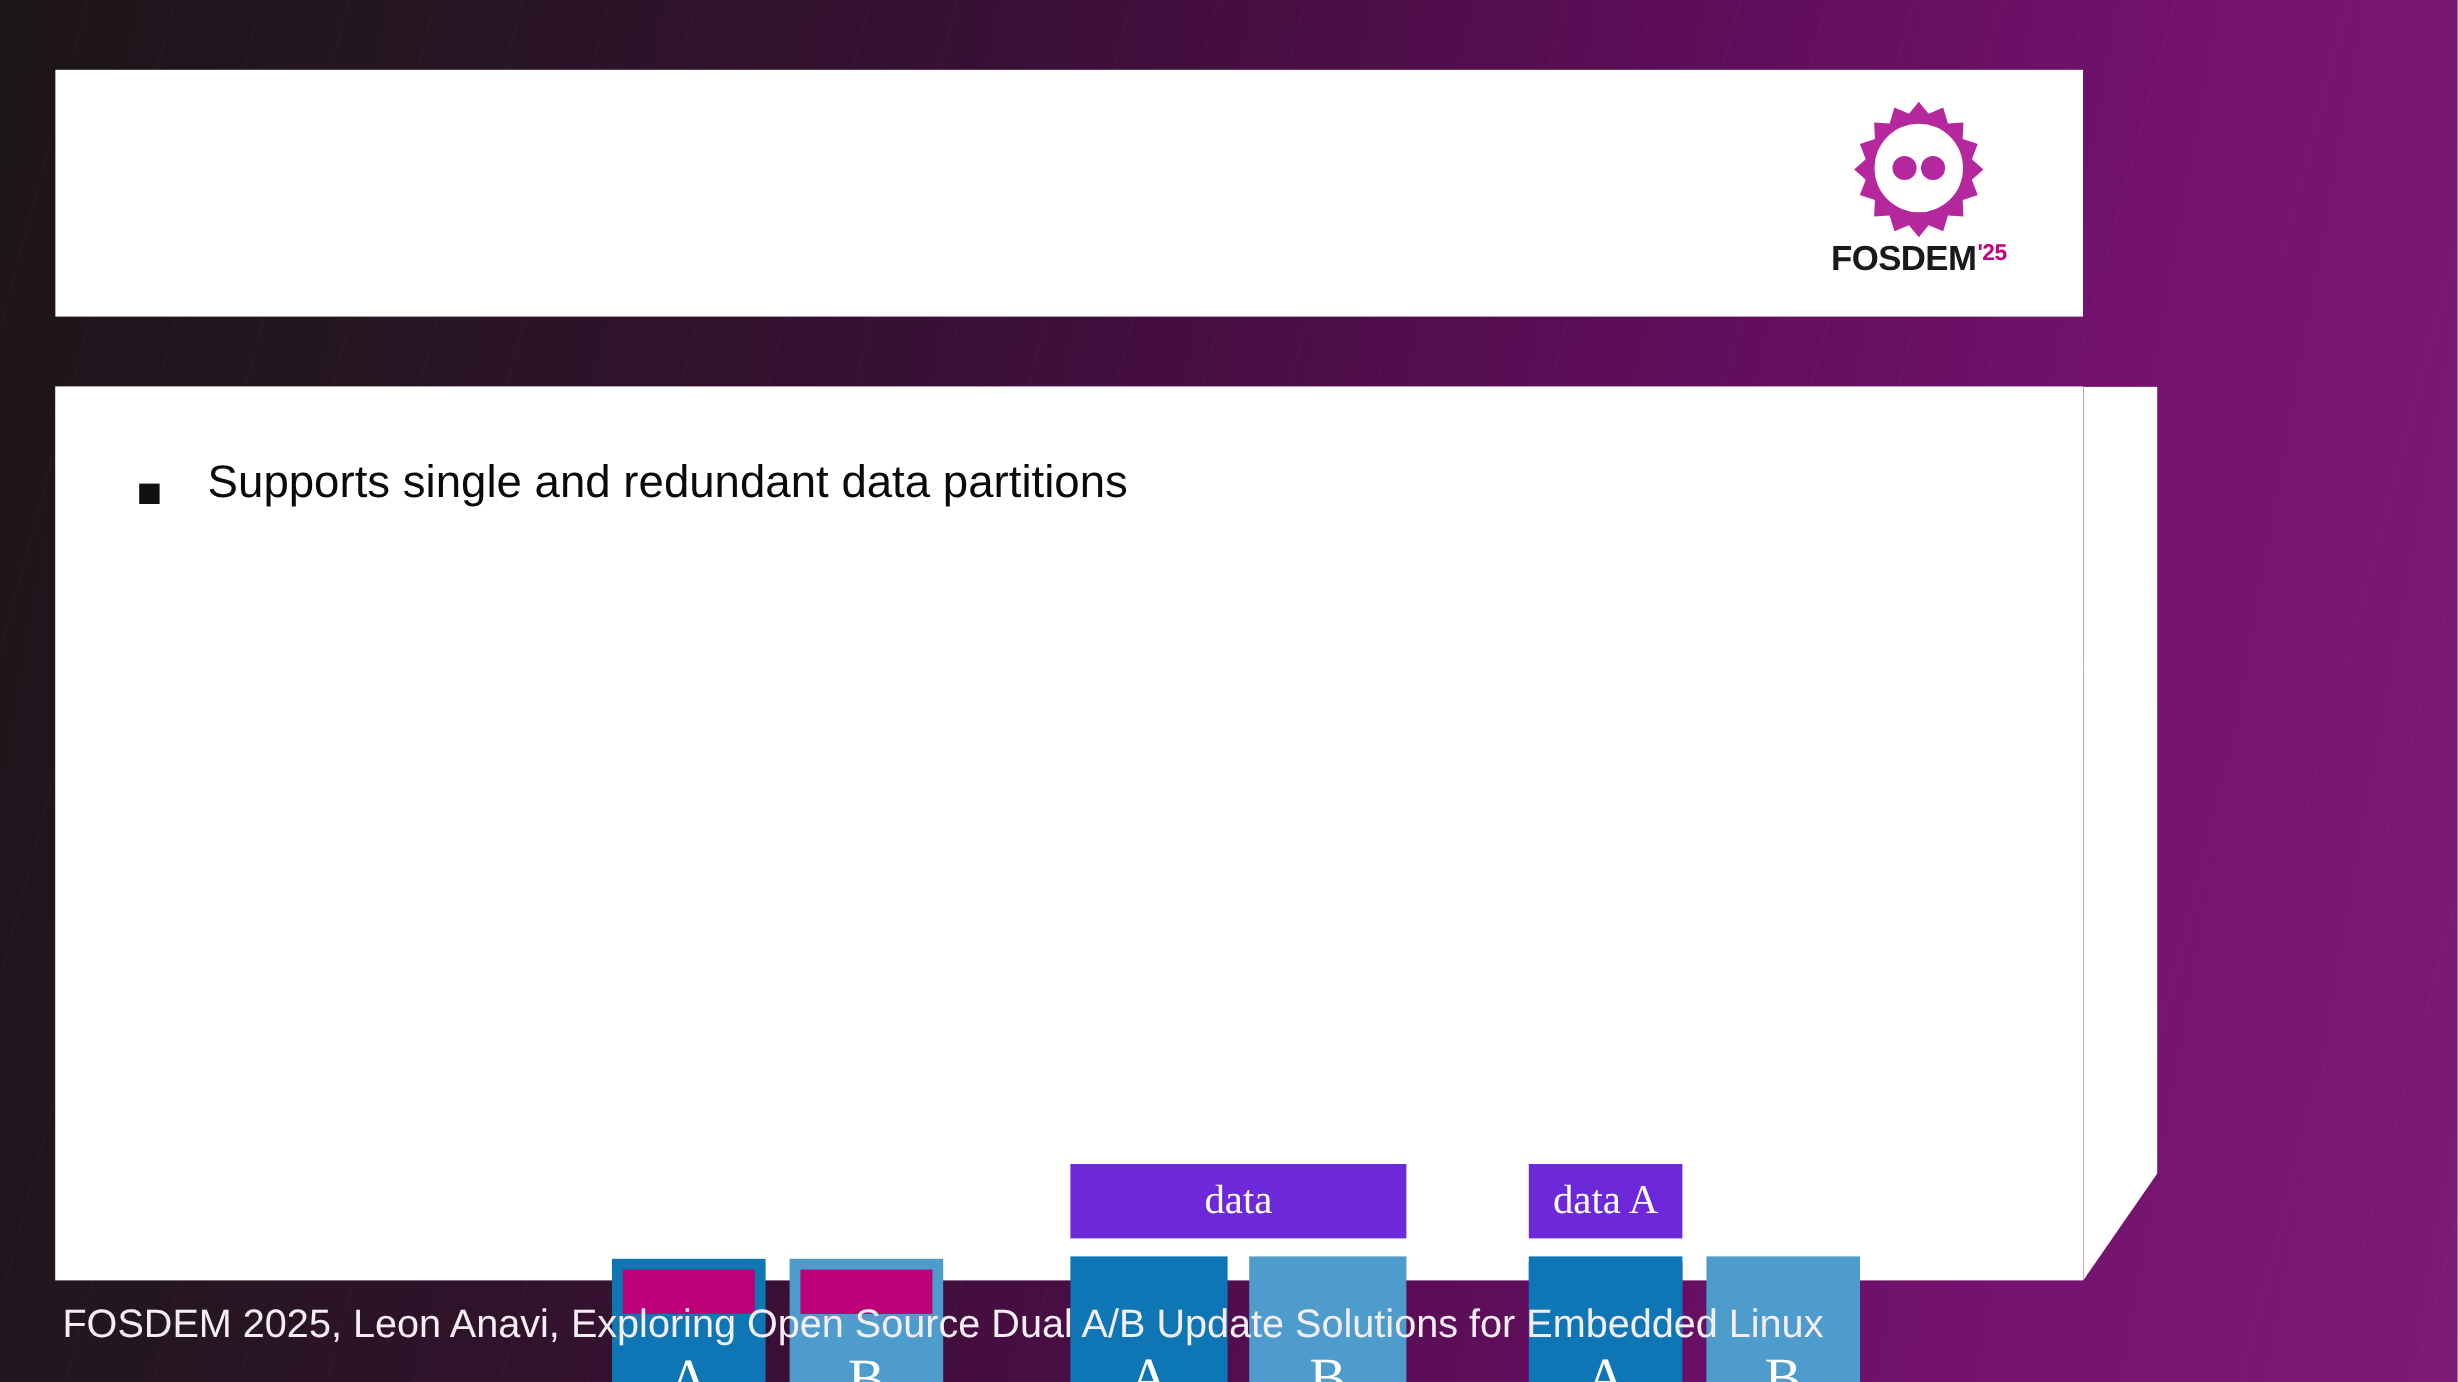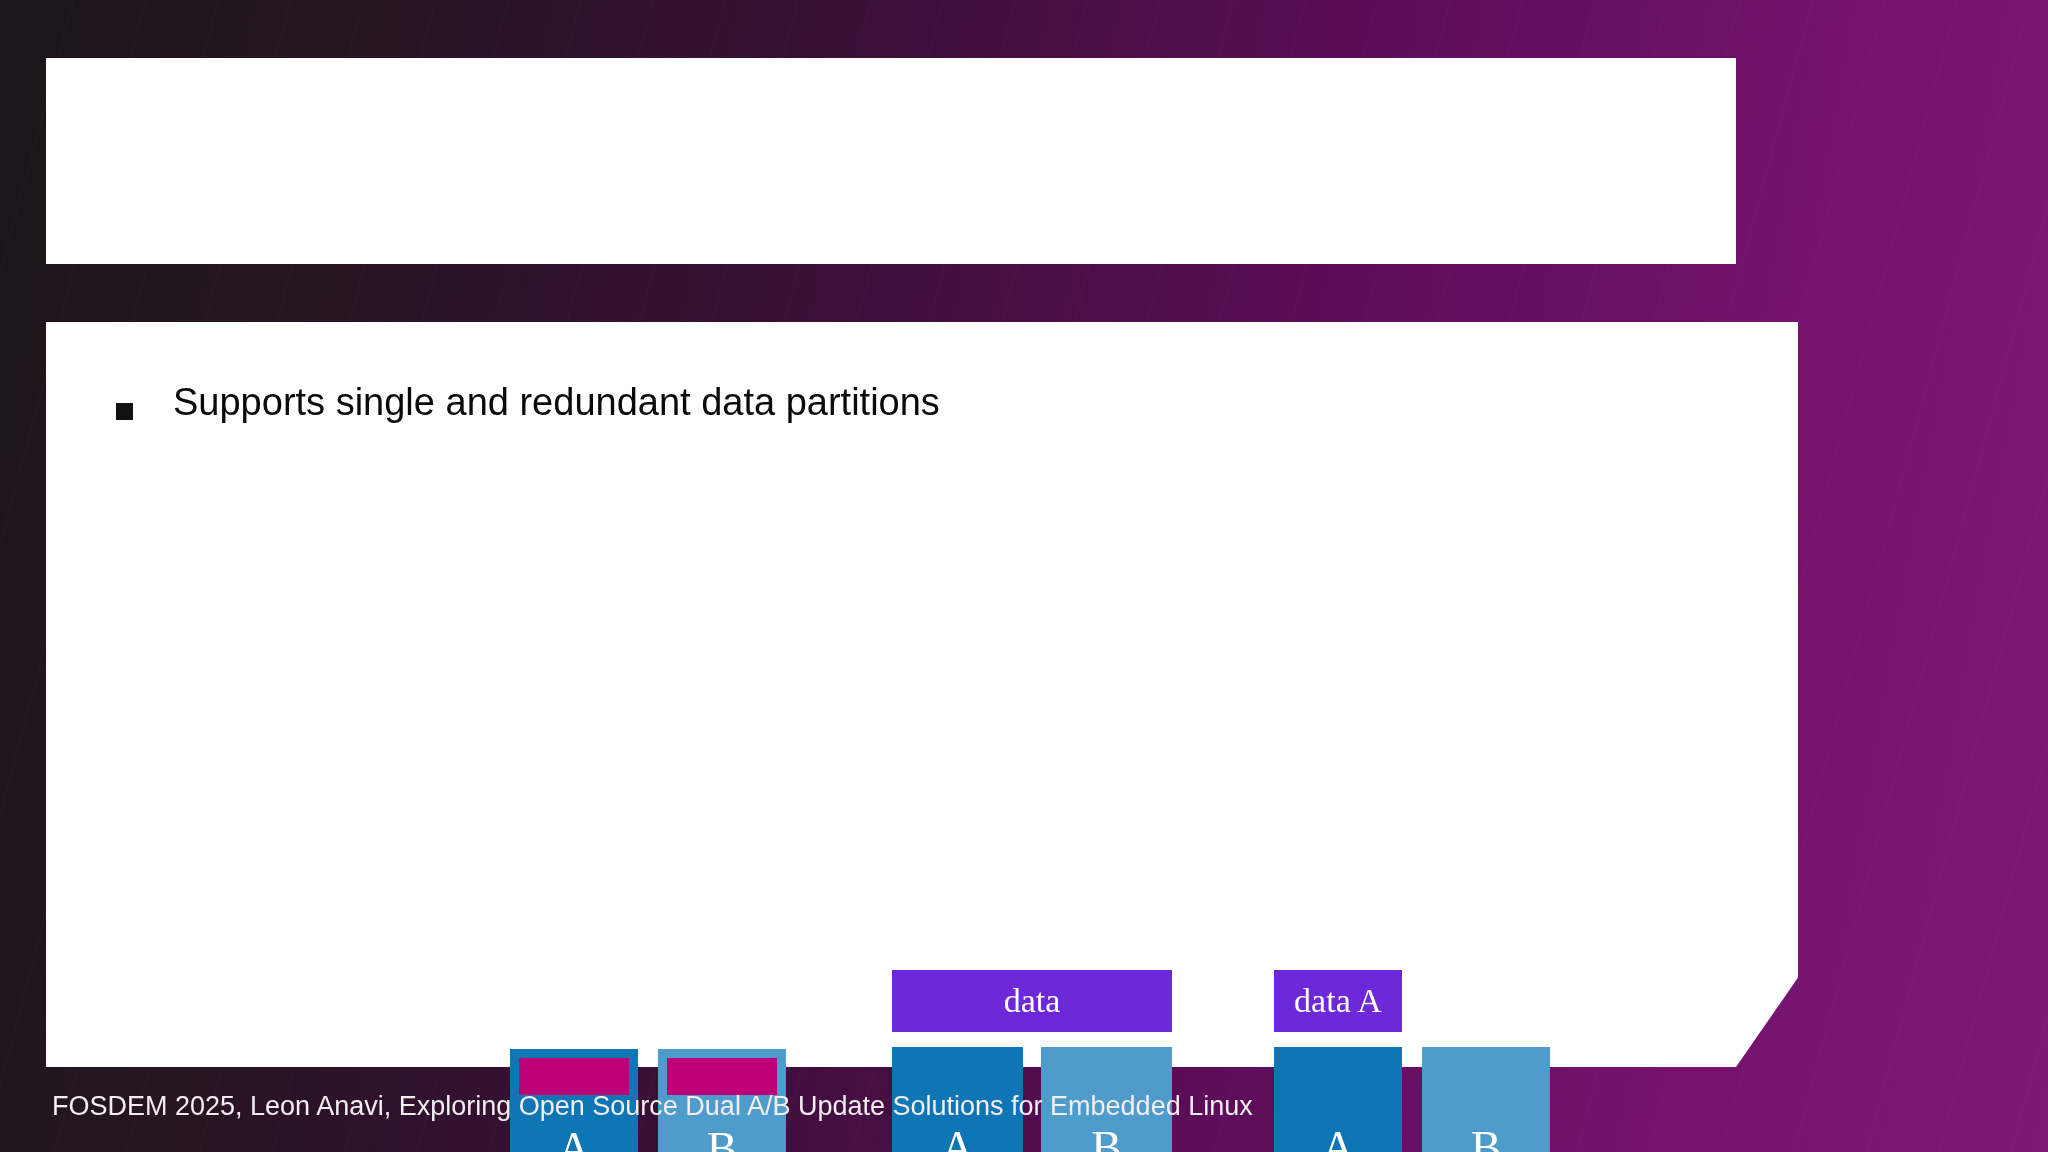--- a/index.html
+++ b/index.html
@@ -157,34 +157,56 @@
   #g3{ left:760px; width:320px; }
   #g3 .bar-row{ position:absolute; left:48px; top:28px; display:flex; gap:20px;flex-direction:column; }
   #g3 .data-bar{ position:relative; left:auto; top:auto; width:128px; height:62px; }
   #g3 .slots{ left:48px; top:105px; gap:20px; }
   #g3 .slot{ width:128px; height:157px; }
 
   
   .footer{
     position:absolute;
     left:52px; bottom:30px;
-    font-size:27px;
+    font-size:33px;
     color:#f4eef3;
     white-space:nowrap;
   }
 </style>
 </head>
 <body>
 
 <div class="bg-streaks"></div>
 
 <div class="header-panel">
   <div class="cut"></div>
 
 
+  <div class="fosdem-logo">
+    <div class="gear-wrap">
+      <svg viewBox="0 0 100 100" width="132" height="132" aria-hidden="true">
+        <g fill="#b5279c">
+          <path d="M50 2
+                   L56.2 9.3 L65.4 5.6 L68.4 15.1 L78.2 14.6 L77.7 24.4 L87.2 27.4
+                   L83.5 36.6 L90.8 42.8 L83.5 49 L87.2 58.2 L77.7 61.2 L78.2 71
+                   L68.4 70.5 L65.4 80 L56.2 76.3 L50 83.6 L43.8 76.3 L34.6 80
+                   L31.6 70.5 L21.8 71 L22.3 61.2 L12.8 58.2 L16.5 49 L9.2 42.8
+                   L16.5 36.6 L12.8 27.4 L22.3 24.4 L21.8 14.6 L31.6 15.1
+                   L34.6 5.6 L43.8 9.3 Z" transform="translate(0,6) scale(1,1.05)"></path>
+        </g>
+        <circle cx="50" cy="50" r="28" fill="#ffffff"></circle>
+        <circle cx="41" cy="50" r="7.6" fill="#b5279c"></circle>
+        <circle cx="59" cy="50" r="7.6" fill="#b5279c"></circle>
+      </svg>
+    </div>
+    <div class="fosdem-word">
+      <span class="fw-main">FOSDEM</span>
+      <span class="fw-year">'25</span>
+    </div>
+  </div>
 </div>
 
 <div class="body-panel">
   <div class="cut"></div>
 
   <div class="bullets">
     <div class="bullet-row">
       <div class="bullet-marker"></div>
       <div class="bullet-text">Supports single and redundant data partitions</div>
     </div>

